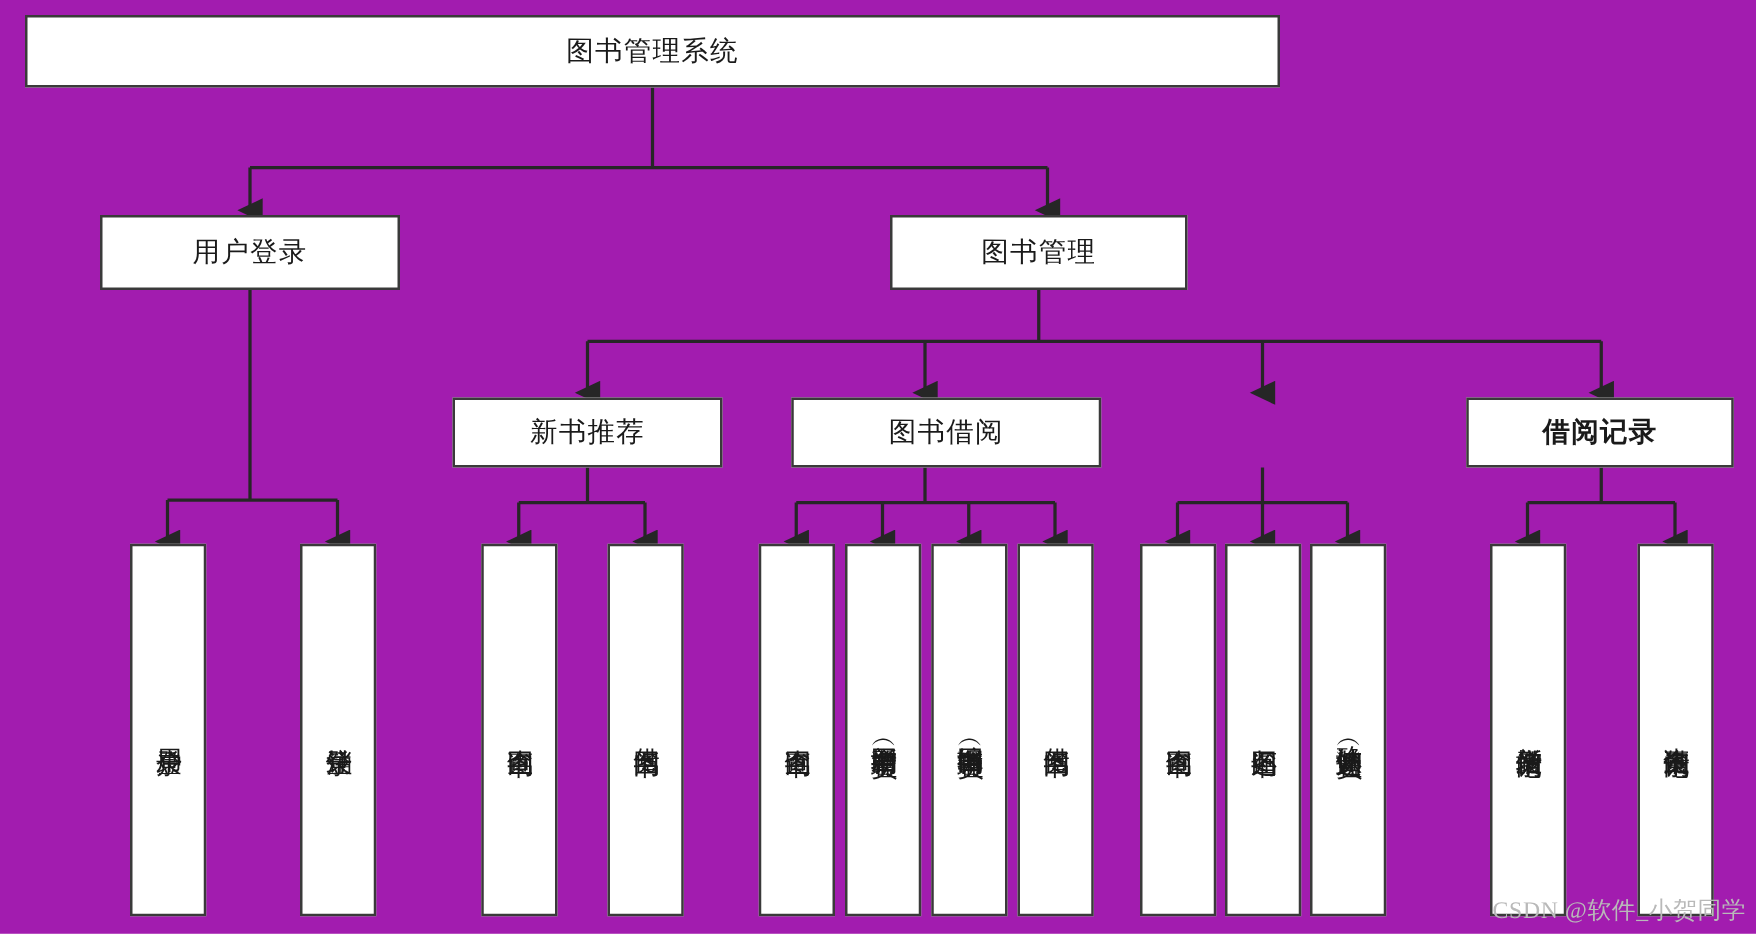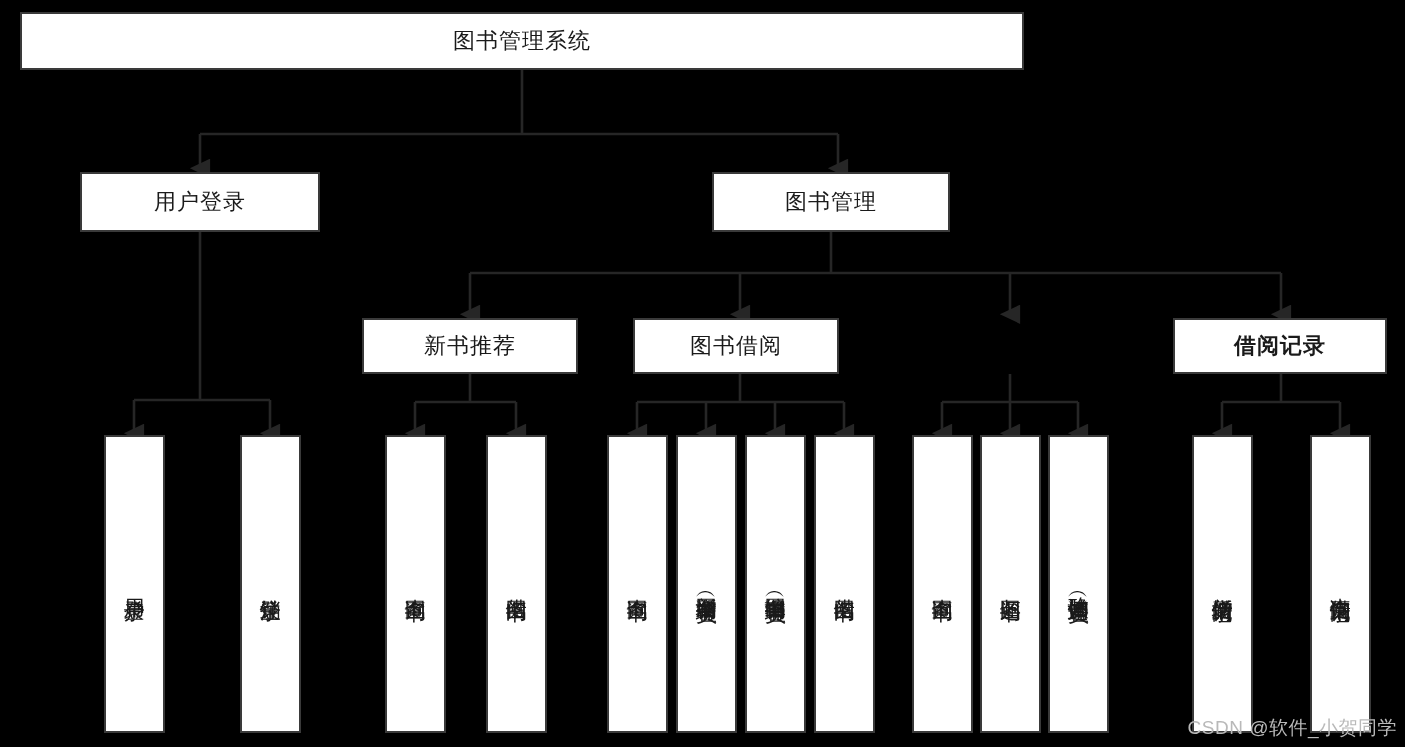--- a/index.html
+++ b/index.html
@@ -10,21 +10,21 @@
   body {
     width: 1405px;
     height: 747px;
     font-family: "Liberation Sans", "DejaVu Sans", sans-serif;
     overflow: hidden;
   }
   #diagram-root {
     position: relative;
     width: 1405px;
     height: 747px;
-    background: #000000;
+    background: #a21caf;
   }
   svg.diagram-canvas {
     position: absolute;
     top: 0; left: 0;
     width: 1405px;
     height: 747px;
   }
   .node-box {
     position: absolute;
     box-sizing: border-box;
@@ -54,20 +54,21 @@
   }
   .watermark {
     position: absolute;
     right: 8px;
     bottom: 6px;
     font-size: 19px;
     color: #b9b9b9;
     letter-spacing: 0.5px;
     white-space: nowrap;
     user-select: none;
+    font-family: Liberation Serif, serif;
   }
 </style>
 </head>
 <body>
 
 <div id="diagram-root">
 
   <svg class="diagram-canvas" viewBox="0 0 1405 747" aria-hidden="true">
     <defs>
       <marker id="arrowhead" markerWidth="9" markerHeight="9" refX="3.6" refY="4.5" orient="auto" markerUnits="strokeWidth">
@@ -125,21 +126,21 @@
   <div class="node-box" style="left:80px; top:172px; width:240px; height:60px;">
     <span class="node-label-h">用户登录</span>
   </div>
   <div class="node-box" style="left:362px; top:318px; width:216px; height:56px;">
     <span class="node-label-h">新书推荐</span>
   </div>
 
   <div class="node-box" style="left:712px; top:172px; width:238px; height:60px;">
     <span class="node-label-h">图书管理</span>
   </div>
-  <div class="node-box" style="left:633px; top:318px; width:206px; height:56px;text-align:center;">
+  <div class="node-box" style="left:633px; top:318px; width:248px; height:56px;text-align:center;">
     <span class="node-label-h">图书借阅</span>
   </div>
   <div class="node-box" style="left:1173px; top:318px; width:214px; height:56px;font-weight:bold;">
     <span class="node-label-h">借阅记录</span>
   </div>
 
   <div class="node-box leaf-box" style="left:104px; top:435px; width:61px; height:298px;">
     <span class="node-label-v">用户登录</span>
   </div>
   <div class="node-box leaf-box" style="left:240px; top:435px; width:61px; height:298px;">

